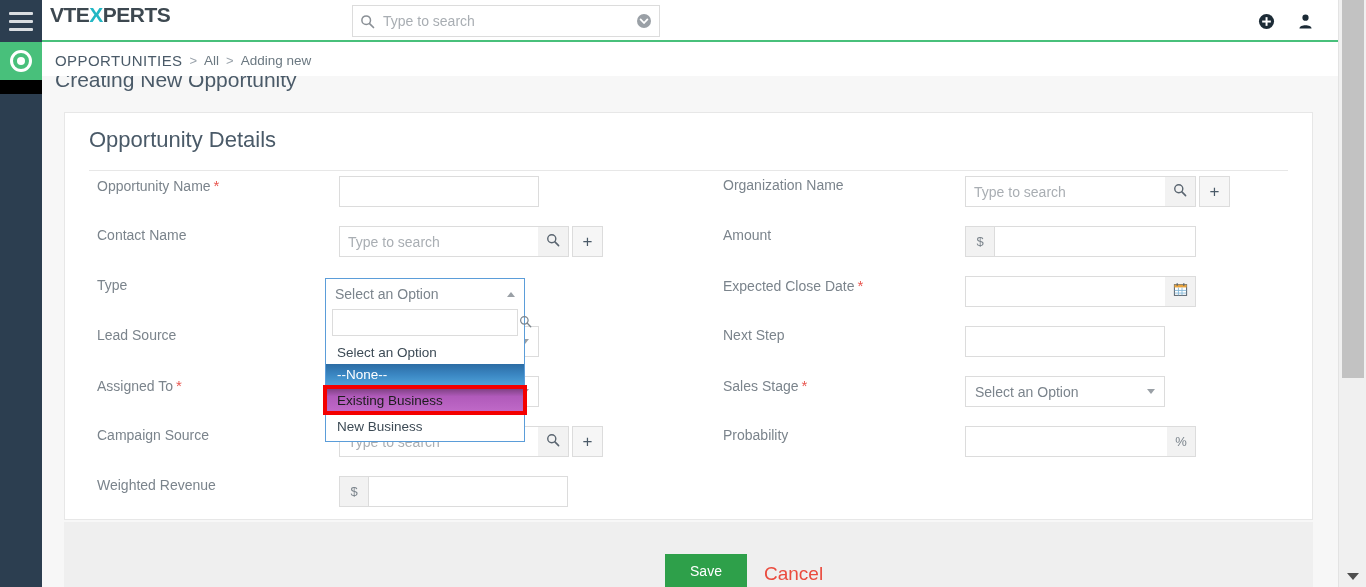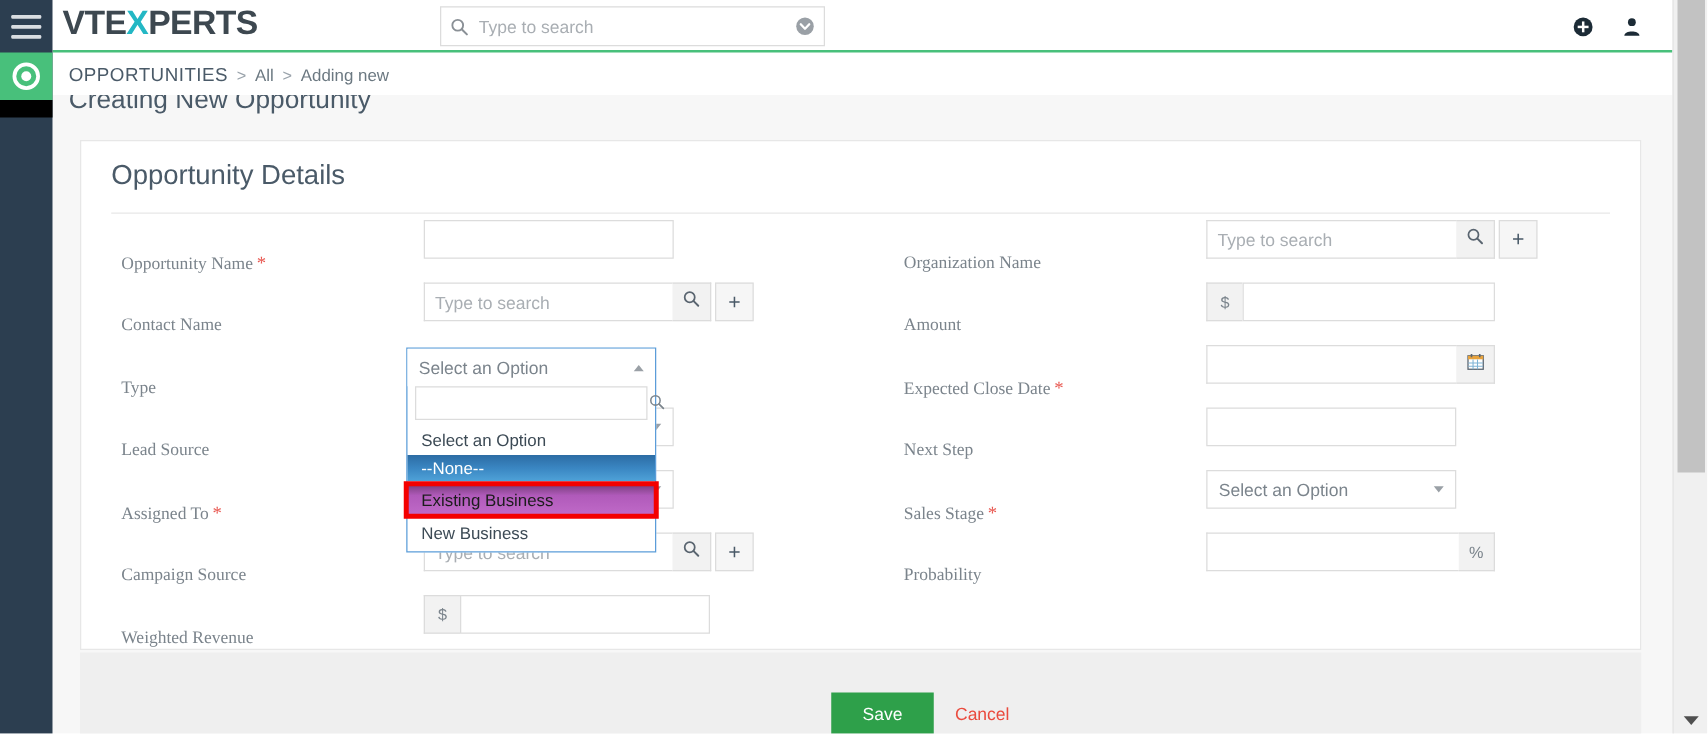--- a/index.html
+++ b/index.html
@@ -40,21 +40,21 @@
     position: absolute; left: 0; top: 80px; width: 42px; height: 14px; background: #000;
   }
 
   
   .topbar {
     position: absolute; left: 42px; top: 0; right: 28px; height: 42px;
     background: #ffffff; border-bottom: 2px solid #48c07b; z-index: 30;
   }
   .brand {
     position:absolute; left: 8px; top: 3px;
-    font-size: 27px; font-weight: bold; letter-spacing: -0.5px;
+    font-size: 21px; font-weight: bold; letter-spacing: -0.5px;
     color: #5b6770; font-family: "Liberation Sans", sans-serif;
   }
   .brand .x { color: #23b7c4; }
   .brand .dark { color: #3d4850; }
 
   .globalsearch {
     position: absolute; left: 310px; top: 5px; width: 308px; height: 32px;
     border: 1px solid #dcdcdc; background:#fff; display:flex; align-items:center;
   }
   .globalsearch .sicon {
@@ -107,22 +107,22 @@
     margin:0; font-size: 22px; font-weight: normal; color: #4a5a68;
     font-family:"Liberation Sans", sans-serif;
   }
 
   .formgrid { position:absolute; left:0; top: 60px; right:0; bottom:0; }
   .col-left  { position:absolute; left: 24px;  top: 0; width: 620px; }
   .col-right { position:absolute; left: 650px; top: 0; width: 620px; }
 
   .frow { position: relative; height: 50px; }
   .flabel {
-    position:absolute; left: 8px; top: 30px; font-size: 14px; color: #7b848c;
-    white-space: nowrap; font-family:Liberation Serif, serif;text-align:right;
+    position:absolute; left: 8px; top: 4px; font-size: 14px; color: #7b848c;
+    white-space: nowrap; font-family:Liberation Sans, sans-serif;text-align:right;
   }
   .req { color: #e8564f; font-size: 15px; margin-left: 3px; }
   .fctl { position:absolute; left: 250px; top: 3px; }
 
   input.txt {
     height: 31px; border: 1px solid #dcdcdc; background:#fff; outline:none;
     font-size: 14px; color:#333; padding: 0 8px; font-family:"Liberation Sans", sans-serif;
   }
   input.txt::placeholder { color:#a9aeb3; }
 
@@ -201,21 +201,21 @@
   .footer {
     position:absolute; left: 22px; right: 25px; top: 478px; height: 109px;
     background: #efefef;
   }
   .btn-save {
     position:absolute; left: 601px; top: 32px; width: 82px; height: 34px;
     background: #2ea04a; color:#fff; border:none; font-size: 14px; cursor:pointer;
     font-family:"Liberation Sans", sans-serif;
   }
   .btn-cancel {
-    position:absolute; left: 700px; top: 41px; font-size: 14px; color:#ea4b3e;
+    position:absolute; left: 700px; top: 41px; font-size: 19px; color:#ea4b3e;
     cursor:pointer; font-family:"Liberation Sans", sans-serif;
   }
 
   
   .vscroll {
     position:absolute; right: 0; top: 0; width: 28px; height: 587px;
     background: #f0f0f0; z-index: 50; border-left: 1px solid #e3e3e3;
   }
   .vscroll-thumb {
     position:absolute; left: 3px; top: 0; width: 22px; height: 378px; background: #c2c2c2;

